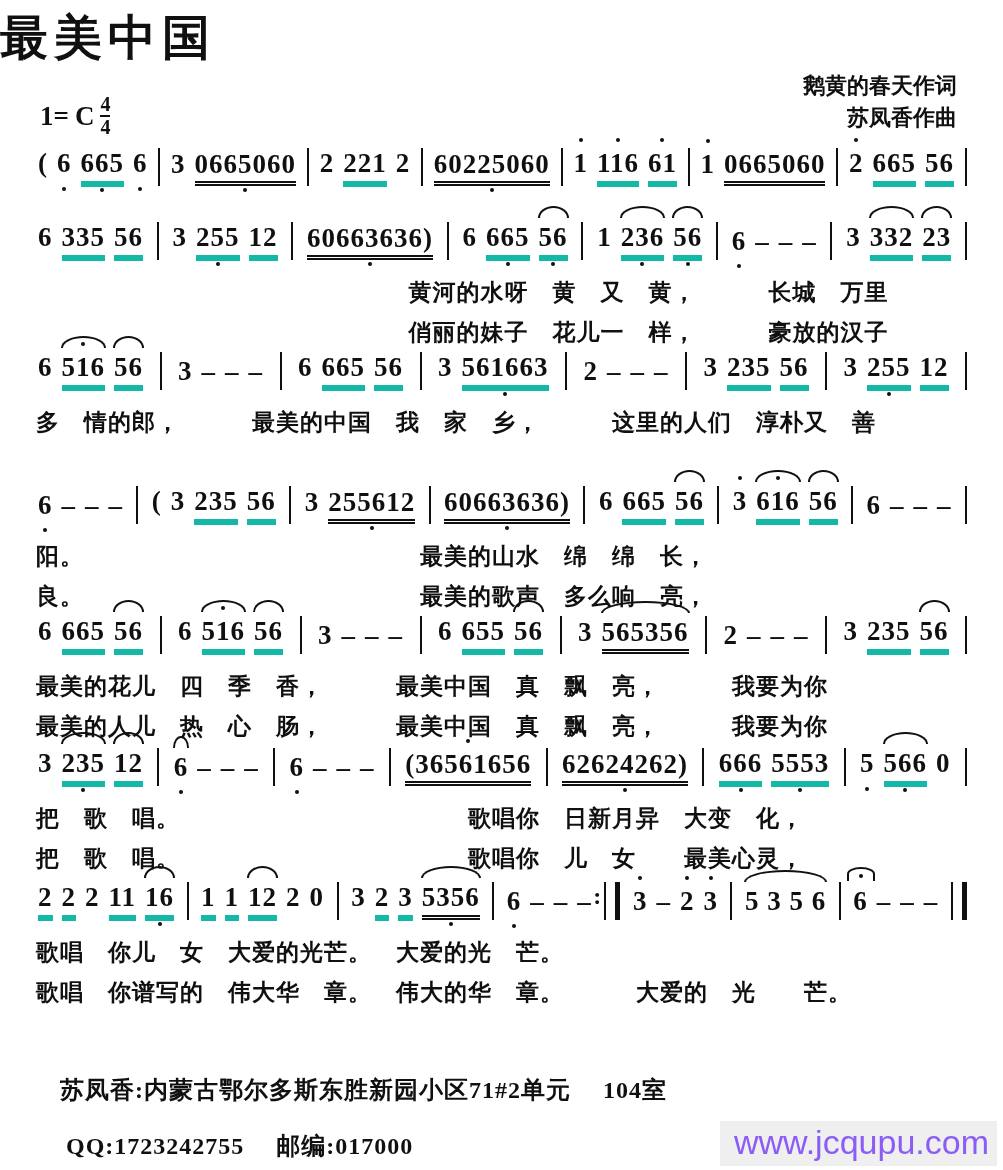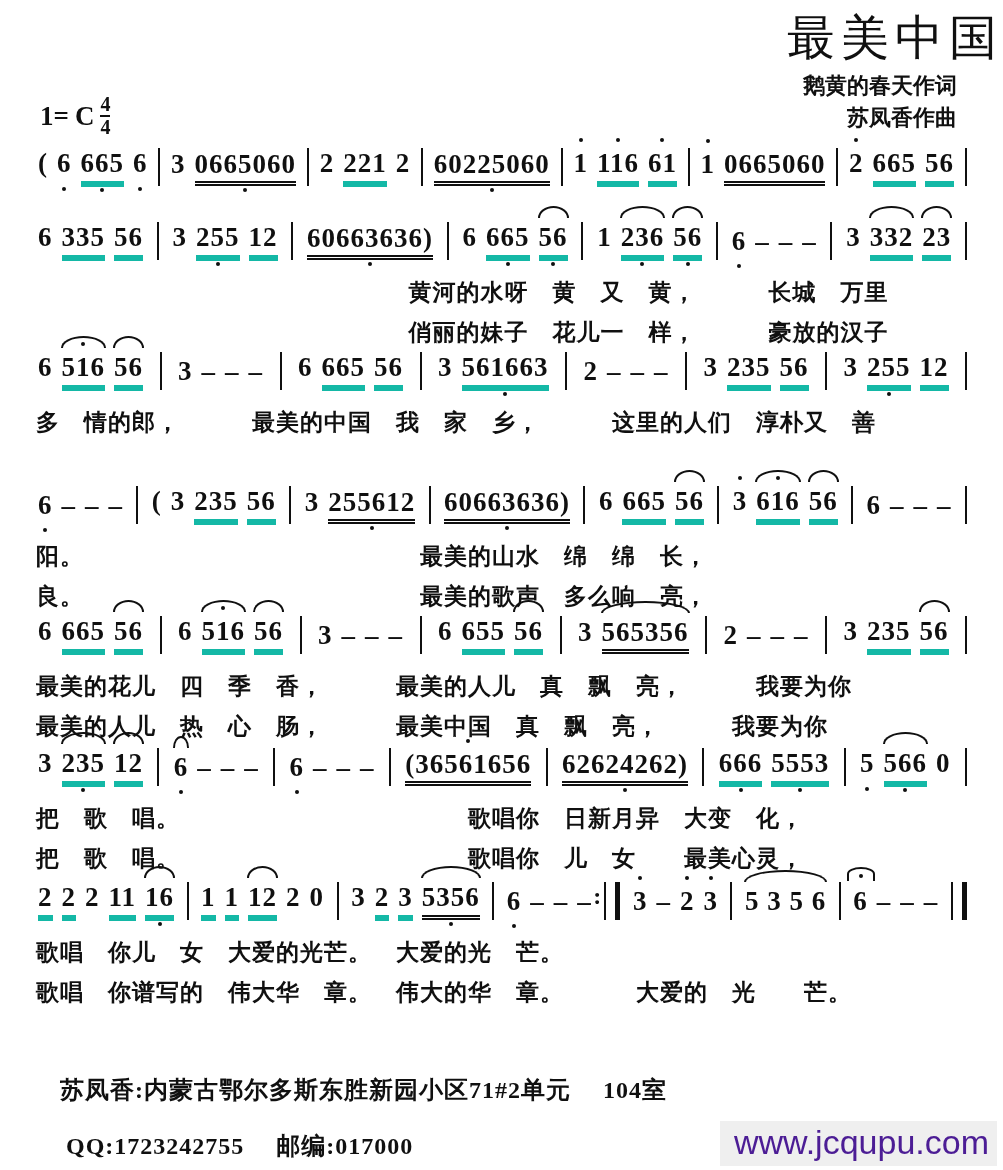--- a/index.html
+++ b/index.html
@@ -3,21 +3,21 @@
 <meta charset="utf-8">
 <style>
   html,body { margin:0; padding:0; background:#e8e8e8; }
   .sheet {
     position:relative; width:1003px; height:1170px; margin:0 auto;
     background:#ffffff; color:#101010; overflow:hidden;
     font-family:"Liberation Serif", serif;
   }
   .title {
     position:absolute; top:6px; left:0; width:100%;
-    text-align:right; font-size:48px; font-weight:400; letter-spacing:6px;
+    text-align:left; font-size:48px; font-weight:700; letter-spacing:6px;
   }
   .credits {
     position:absolute; top:70px; right:46px; text-align:right;
     font-size:22px; line-height:1.45; font-weight:600;
   }
   .keysig {
     position:absolute; top:94px; left:40px;
     font-size:27px; font-weight:700; display:flex; align-items:center; gap:6px;
   }
   .frac { display:inline-flex; flex-direction:column; font-size:20px; line-height:1.05; text-align:center; }
@@ -70,21 +70,21 @@
   }
   .indent-40 { margin-left:40%; }
 
   .footer-line { position:absolute; left:60px; font-size:24px; font-weight:600; letter-spacing:1px;margin-top:44px; }
   .f1 { top:1030px; }
   .f2 { top:1086px; left:66px; }
   .f3 { top:1130px; }
   .watermark {
     position:absolute; right:6px; bottom:4px;
     font-family:"Liberation Sans", sans-serif;
-    font-size:34px; color:#4c1d95; background:#efefef; padding:2px 8px 4px 14px;
+    font-size:34px; color:#8b5cf6; background:#efefef; padding:2px 8px 4px 14px;
   }
 </style>
 </head>
 <body>
 
 <div class="sheet">
 
   <div class="title">最美中国</div>
 
   <div class="credits">
@@ -330,21 +330,21 @@
           <span class="tok">–</span>
         </span>
         <span class="bar"></span>
         <span class="measure">
           <span class="tok">3</span>
           <span class="tok u1">235</span>
           <span class="tok u1">56<i class="arc"></i></span>
         </span>
         <span class="bar"></span>
       </div>
-    <div class="lyric">最美的花儿　四　季　香，　　　最美的人儿　真　飘　亮，　　　我要为你</div>
+    <div class="lyric">最美的花儿　四　季　香，　　　最美中国　真　飘　亮，　　　我要为你</div>
     <div class="lyric">最美的人儿　热　心　肠，　　　最美中国　真　飘　亮，　　　我要为你</div>
   </div>
 
   <div class="system" style="top:740px">
     <div class="notes-row">
         <span class="measure">
           <span class="tok">3</span>
           <span class="tok u1">235<i class="dot-b"></i><i class="arc"></i></span>
           <span class="tok u1">12<i class="arc"></i></span>
         </span>

